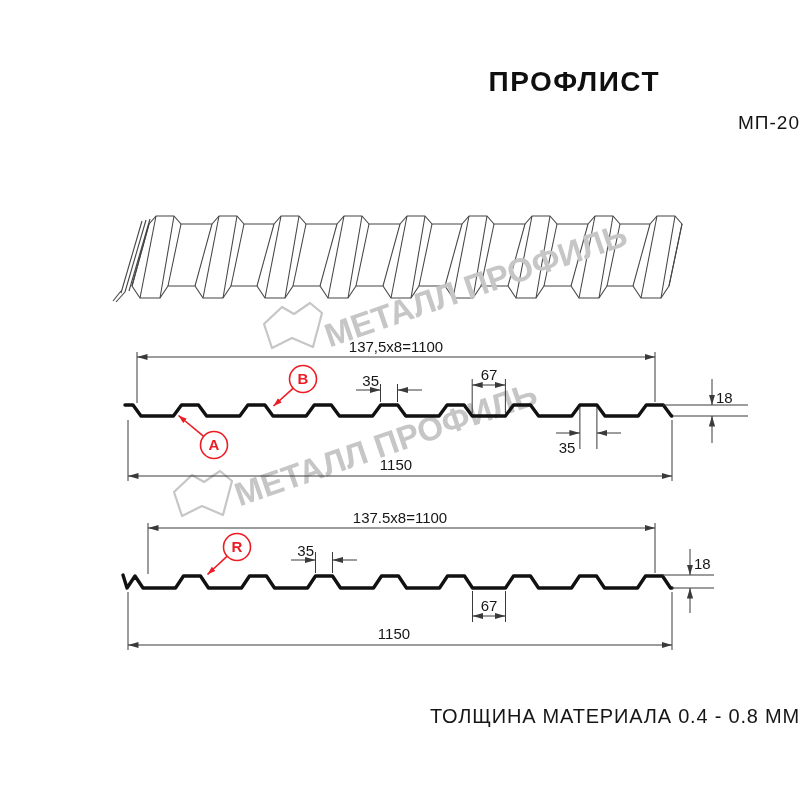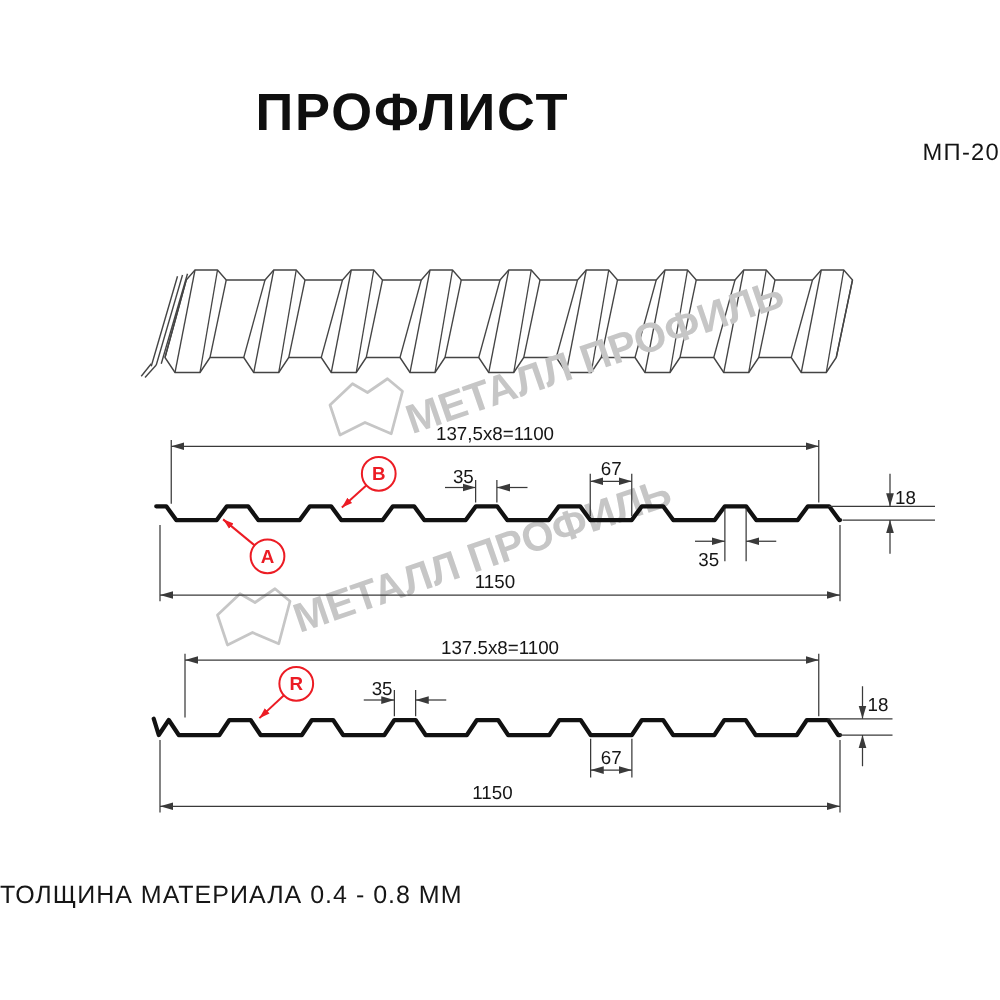--- a/index.html
+++ b/index.html
@@ -4,29 +4,29 @@
 <style>
   :root{
     --red:#ec1c24; --line:#3a3a3a; --ink:#1d1d1d; --wm:#c6c6c6; --prof:#111;
   }
   html,body{margin:0;padding:0;}
   body{
     width:800px;height:800px;position:relative;background:#fff;overflow:hidden;
     font-family:"Liberation Sans","DejaVu Sans",sans-serif;color:var(--ink);
   }
   .title{
-    position:absolute;top:66px;left:0;width:660px;text-align:center;
-    font-size:42px;font-weight:bold;letter-spacing:1.5px;color:#0f0f0f;
+    position:absolute;top:66px;left:0;width:660px;text-align:right;
+    font-size:28px;font-weight:bold;letter-spacing:1.5px;color:#0f0f0f;
   }
   .subtitle{
     position:absolute;top:112px;left:0;width:800px;text-align:right;
     font-size:19px;font-weight:500;letter-spacing:1px;color:#141414;
   }
   .footer{
-    position:absolute;top:705px;left:0;width:800px;text-align:left;
+    position:absolute;top:705px;left:0;width:800px;text-align:right;
     font-size:20px;font-weight:500;letter-spacing:0.8px;color:#161616;
   }
   .wm{position:absolute;pointer-events:none;}
   .wm .wm-text{
     position:absolute;white-space:nowrap;font-size:33px;font-weight:bold;
     color:var(--wm);transform:rotate(-19deg);transform-origin:0 50%;line-height:34px;
   }
   svg{position:absolute;left:0;top:0;}
   .dim{stroke:var(--line);stroke-width:1;fill:none;}
   .prof{stroke:var(--prof);stroke-width:3.4;fill:none;stroke-linejoin:round;stroke-linecap:round;}

